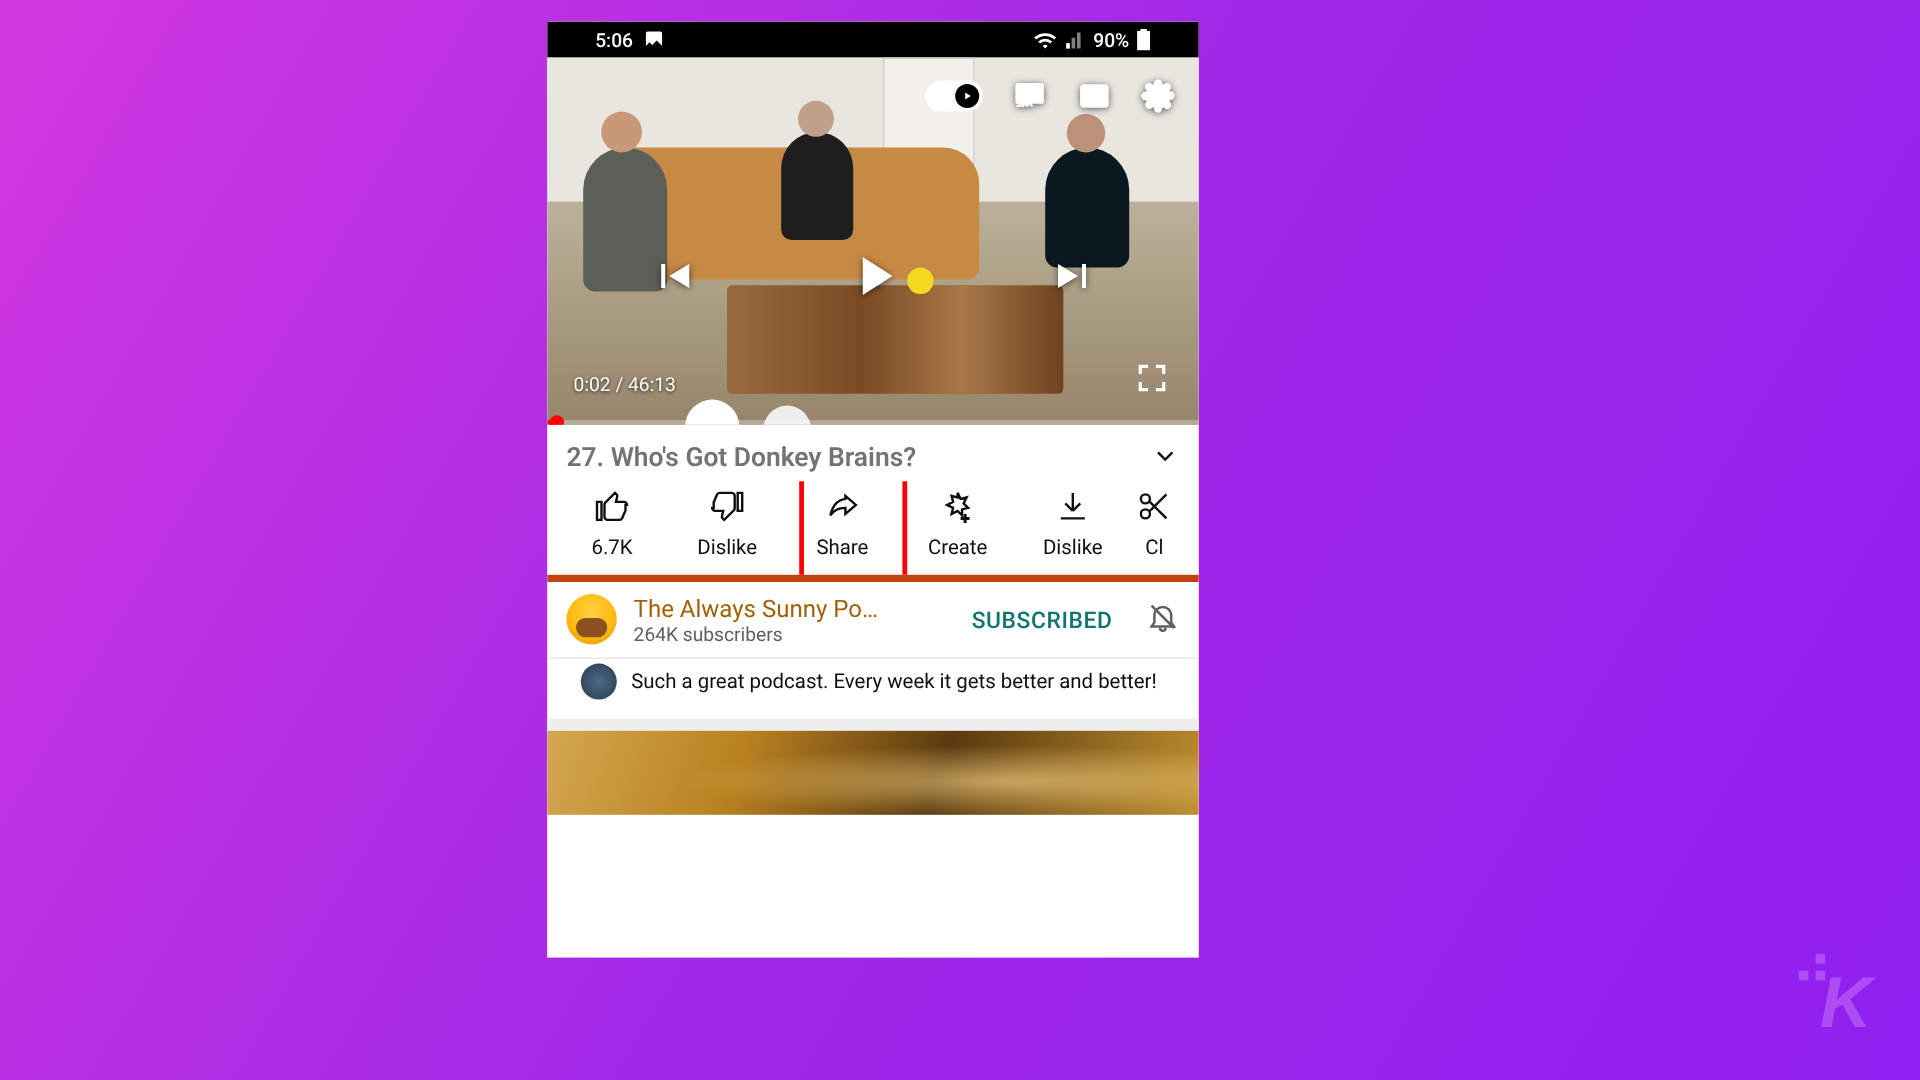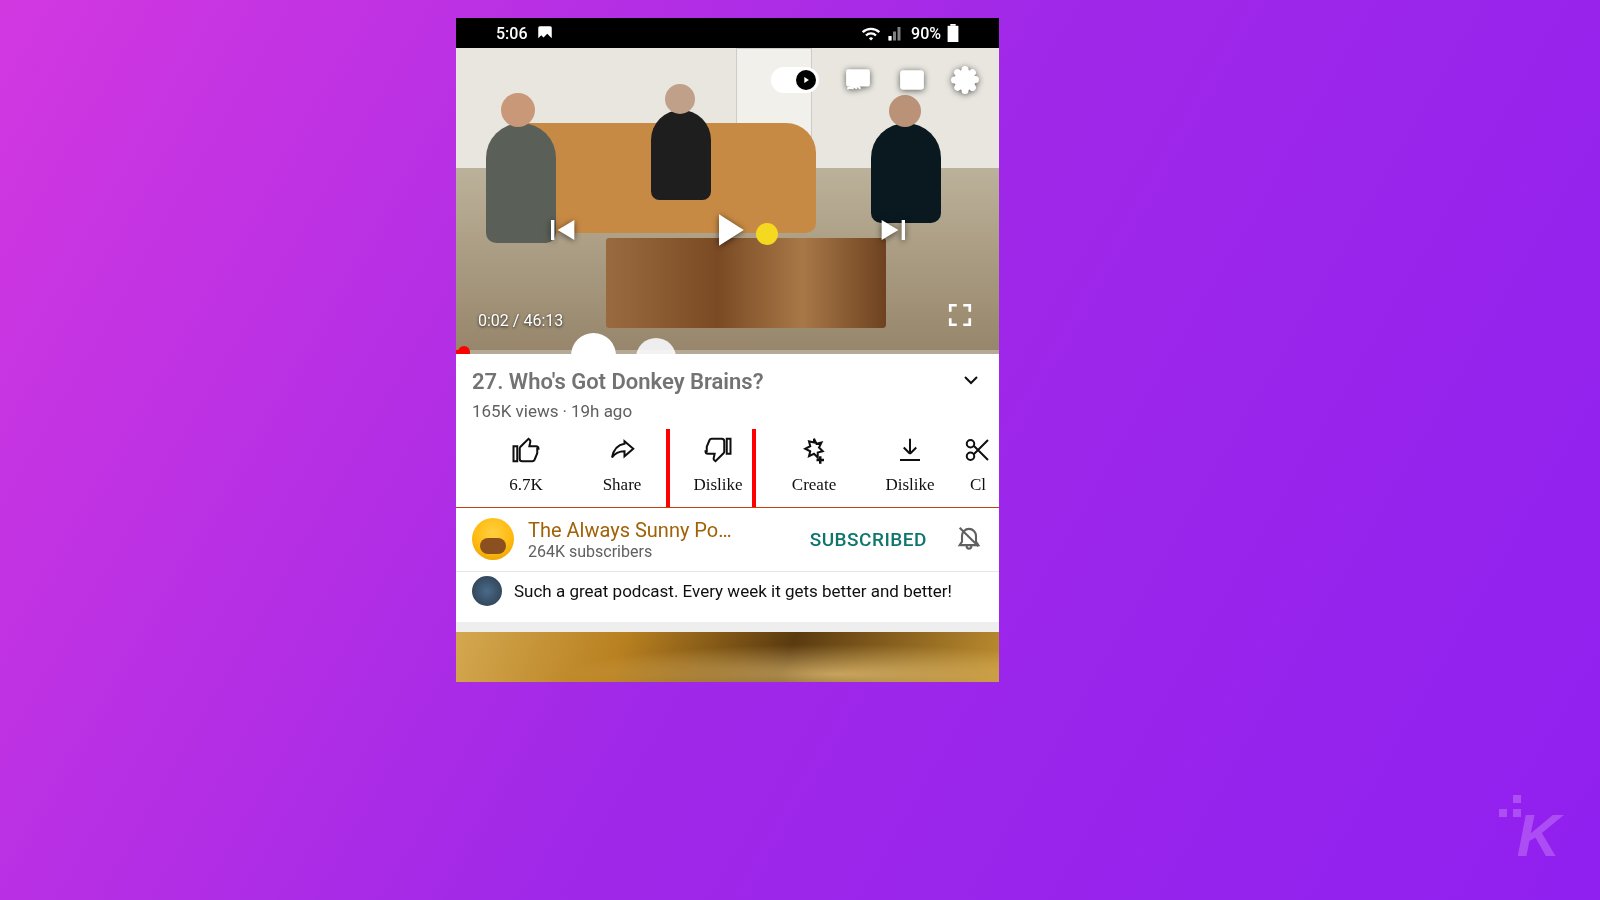--- a/index.html
+++ b/index.html
@@ -9,21 +9,21 @@
     background: linear-gradient(120deg, #d238e0 0%, #a028e8 50%, #9020f0 100%);
     font-family: Roboto, Arial, sans-serif;
     position: relative;
     overflow: hidden;
   }
   .phone {
     position: absolute;
     left: 456px;
     top: 18px;
     width: 543px;
-    height: 664px;
+    height: 780px;
     background: #fff;
     overflow: hidden;
   }
   
   .statusbar {
     height: 30px;
     background: #000;
     color: #fff;
     display: flex;
     align-items: center;
@@ -70,40 +70,40 @@
   .progress { position:absolute; left:0; bottom:0; height:4px; width:100%; background:rgba(255,255,255,0.3); }
   .progress .filled { height:4px; width:6px; background:#f00; position:relative; }
   .progress .dot { position:absolute; left:2px; bottom:-4px; width:12px; height:12px; background:#f00; border-radius:50%; }
 
   
   .title-row { padding: 14px 16px 4px 16px; display:flex; justify-content:space-between; align-items:flex-start; }
   .title-row h1 { font-size:22px; font-weight:600; color:#737373; line-height:1.3; }
   .meta { padding: 0 16px 8px 16px; font-size:17px; color:#606060; }
   .meta span.sep { margin:0 4px; }
 
-  .action-row { display:flex; padding: 6px 0 12px 16px; border-bottom:1px solid #c2410c; overflow:hidden;font-family:Liberation Serif, serif; }
+  .action-row { display:flex; padding: 6px 0 12px 0; border-bottom:6px solid #c2410c; overflow:hidden; }
   .action { flex:0 0 96px; display:flex; flex-direction:column; align-items:center; gap:10px; font-size:17px; color:#0f0f0f; }
   .action:first-child { margin-left:6px; }
   .action svg { width:30px; height:30px; fill:none; stroke:#0f0f0f; stroke-width:1.6; }
   .action.clip { flex:0 0 40px; }
   .highlight { position:absolute; border:4px solid #f00; border-radius:8px; pointer-events:none; }
 
   .channel-row { display:flex; align-items:center; padding:10px 16px; border-bottom:1px solid #e5e5e5; gap:14px; }
   .avatar { width:42px; height:42px; border-radius:50%; background:radial-gradient(circle at 50% 35%, #ffd040 0%, #ffba10 55%, #e09a00 100%); flex-shrink:0; position:relative; }
   .avatar::after{ content:''; position:absolute; left:8px; bottom:6px; width:26px; height:16px; background:#8a5020; border-radius:8px; }
   .channel-info { flex:1; min-width:0; }
   .channel-name { font-size:20px; color:#a16207; white-space:nowrap; overflow:hidden; text-overflow:ellipsis; }
   .subs { font-size:16px; color:#606060; }
   .subbed { font-size:19px; font-weight:500; color:#0f766e; letter-spacing:0.5px; }
   .bell { margin-left:14px; }
 
   .comments-row { padding:12px 16px 6px 16px; display:flex; align-items:center; justify-content:space-between; }
   .comments-row .lbl { font-size:19px; color:#0f0f0f; }
   .comments-row .cnt { font-size:19px; color:#606060; margin-left:10px; }
-  .comment-preview { display:flex; align-items:center; gap:12px; padding:4px 16px 16px 16px; }
+  .comment-preview { display:flex; align-items:center; gap:12px; padding:4px 16px 16px 16px;margin-left:12px; }
   .cavatar { width:30px; height:30px; border-radius:50%; background:radial-gradient(circle, #4a6a8a 0%, #2a3a4a 100%); flex-shrink:0; }
   .ctext { font-size:17px; color:#0f0f0f; }
 
   .spacer { height:10px; background:#eee; }
   .nextvid { height:70px; background:linear-gradient(110deg, #d4a850 0%, #b88020 30%, #5a3a10 60%, #c09030 100%); position:relative; }
   .nextvid::after { content:''; position:absolute; inset:0; background:radial-gradient(ellipse at 70% 60%, rgba(255,220,140,0.6) 0%, transparent 50%); }
 
   .watermark { position:absolute; right:40px; bottom:30px; opacity:0.35; }
   .watermark .k { font-size:60px; font-weight:900; font-style:italic; color:#e0a0ff; font-family: Arial Black, sans-serif; }
   .watermark .dots { position:absolute; left:-18px; top:-6px; display:grid; grid-template-columns:repeat(2,8px); gap:6px; }
@@ -194,42 +194,39 @@
         </div>
     </div>
   </div>
 
   <div class="title-row">
     <h1>27. Who's Got Donkey Brains?</h1>
     <svg width="24" height="24" viewBox="0 0 24 24" fill="none" stroke="#0f0f0f" stroke-width="2">
         <path d="M6 9l6 6 6-6"></path>
       </svg>
   </div>
-  <div class="meta">
-    <span>165K views</span><span class="sep">·</span><span>19h ago</span>
-  </div>
 
   <div class="action-row" style="position:relative;">
     <div class="action">
       <svg viewBox="0 0 24 24">
           <path d="M2 21h3V9H2v12zM22 11a2 2 0 0 0-2-2h-5.3l.8-3.8V5a1.5 1.5 0 0 0-.44-1.06L14 3l-6.6 6.6A2 2 0 0 0 7 11v8a2 2 0 0 0 2 2h8a2 2 0 0 0 1.84-1.2l2.1-5A2 2 0 0 0 21 14v-3z"></path>
         </svg>
       <span>6.7K</span>
     </div>
     <div class="action">
       <svg viewBox="0 0 24 24">
+          <path d="M22 3h-3v12h3V3zM2 13a2 2 0 0 0 2 2h5.3l-.8 3.8V19a1.5 1.5 0 0 0 .44 1.06L10 21l6.6-6.6A2 2 0 0 0 17 13V5a2 2 0 0 0-2-2H7a2 2 0 0 0-1.84 1.2l-2.1 5A2 2 0 0 0 3 10v3z"></path>
+        </svg>
+      <span>Dislike</span>
+    </div>
+    <div class="action">
+      <svg viewBox="0 0 24 24">
           <path d="M14 5l7 6-7 6v-4c-5 0-8 2-10 5 1-5 3-10 10-11V5z"></path>
         </svg>
       <span>Share</span>
-    </div>
-    <div class="action">
-      <svg viewBox="0 0 24 24">
-          <path d="M22 3h-3v12h3V3zM2 13a2 2 0 0 0 2 2h5.3l-.8 3.8V19a1.5 1.5 0 0 0 .44 1.06L10 21l6.6-6.6A2 2 0 0 0 17 13V5a2 2 0 0 0-2-2H7a2 2 0 0 0-1.84 1.2l-2.1 5A2 2 0 0 0 3 10v3z"></path>
-        </svg>
-      <span>Dislike</span>
     </div>
     <div class="action">
       <svg viewBox="0 0 24 24">
           <path d="M12 3l2 4 4-1-2 4 3 3-4 1 0 4-3-3-4 2 1-4-4-2 4-2-1-4 4 1z"></path>
           <path d="M17 17v6M14 20h6" stroke-width="2"></path>
         </svg>
       <span>Create</span>
     </div>
     <div class="action">
       <svg viewBox="0 0 24 24">

